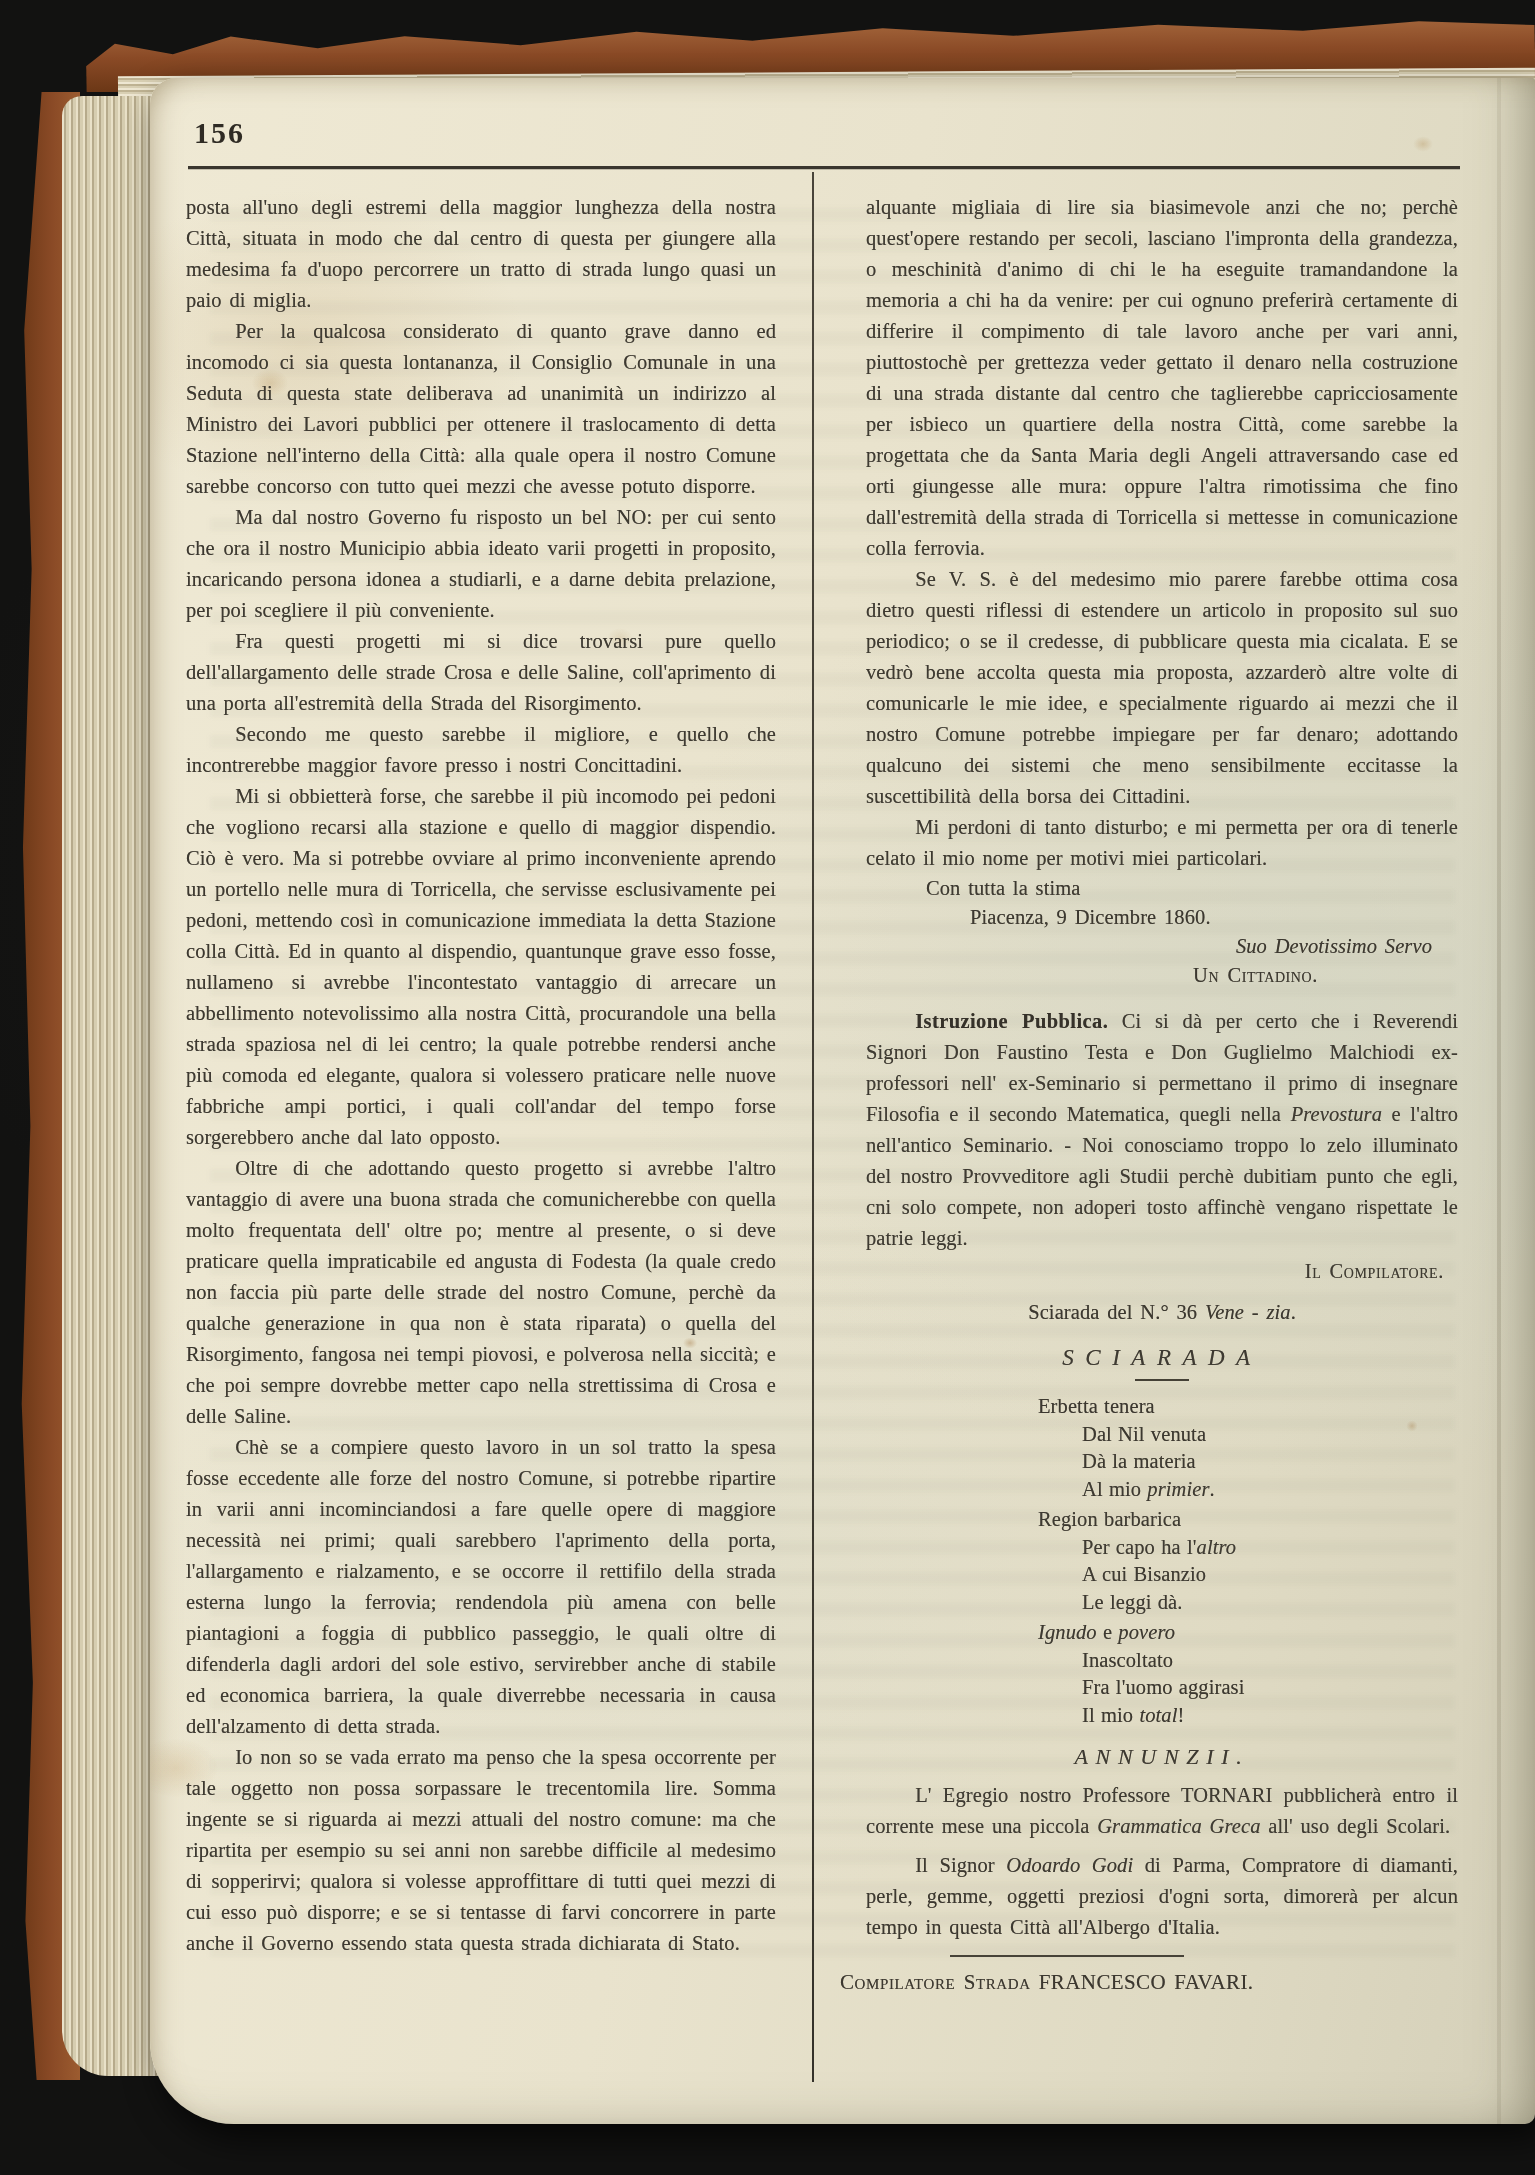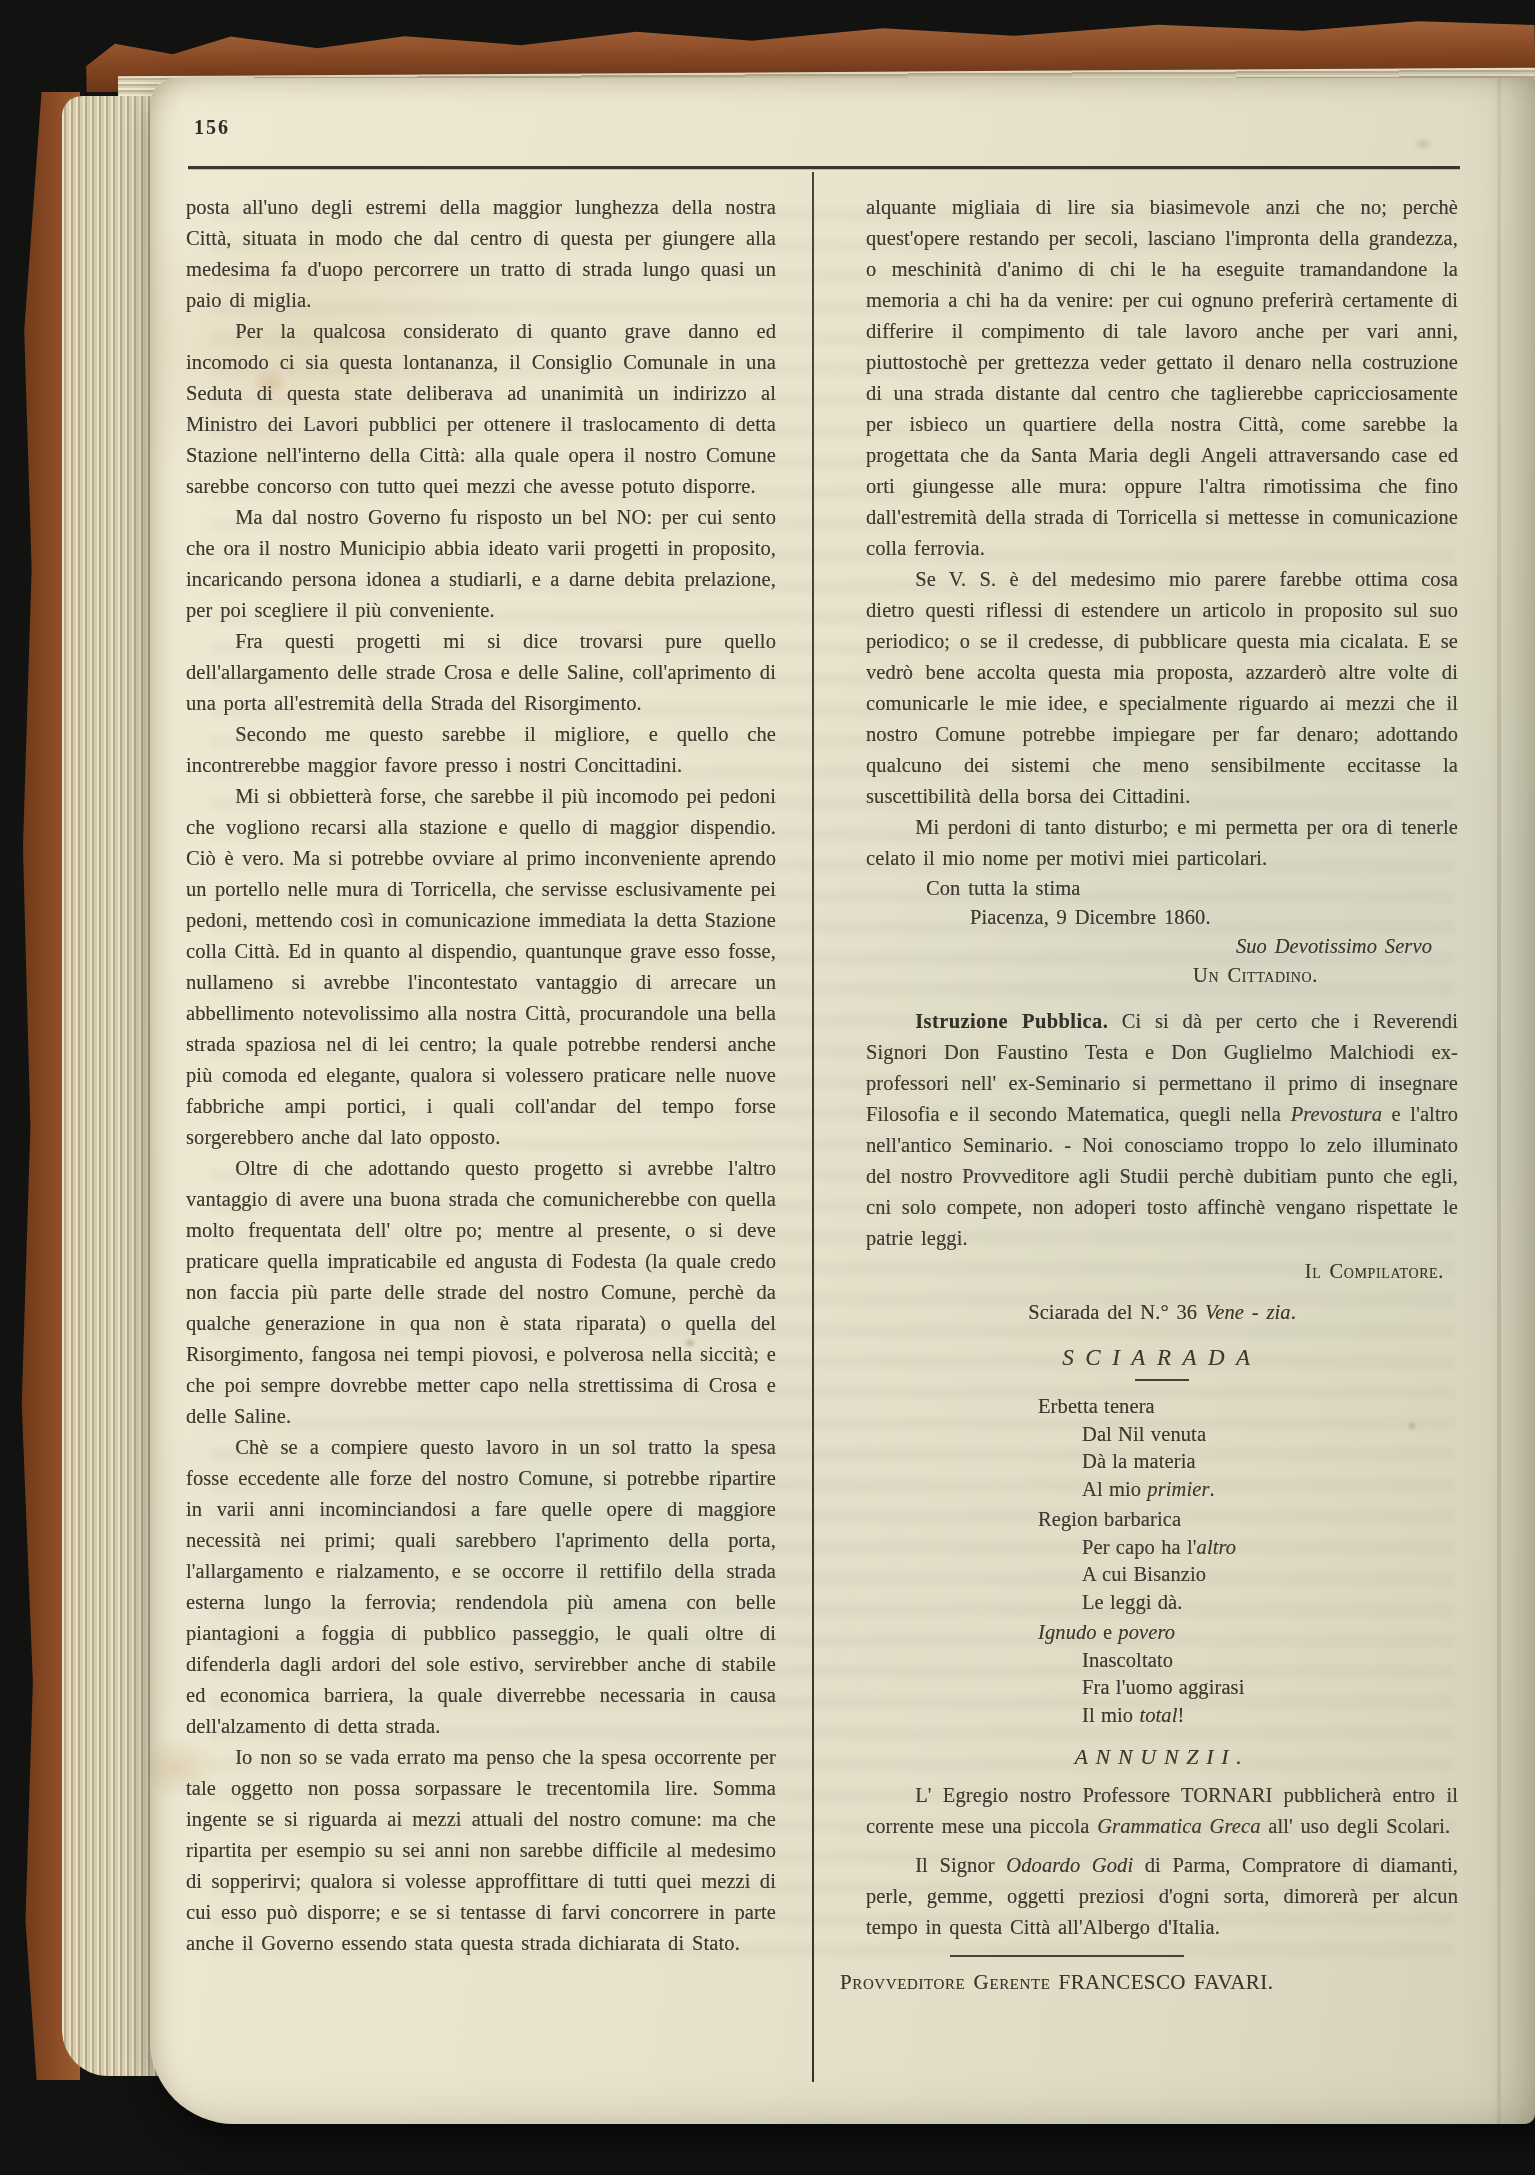--- a/index.html
+++ b/index.html
@@ -44,21 +44,21 @@
     filter:blur(2px);pointer-events:none;}
   .stains{position:absolute;inset:0;border-radius:inherit;pointer-events:none;background:
     radial-gradient(10px 8px at 540px 1265px, rgba(150,100,40,.35), transparent 70%),
     radial-gradient(8px 8px at 1262px 1348px, rgba(160,110,50,.30), transparent 70%),
     radial-gradient(26px 20px at 120px 305px, rgba(172,132,72,.25), transparent 70%),
     radial-gradient(14px 11px at 1273px 66px, rgba(172,132,72,.30), transparent 70%),
     radial-gradient(60px 42px at 26px 1690px, rgba(182,142,82,.22), transparent 70%),
     radial-gradient(18px 14px at 470px 560px, rgba(168,128,70,.16), transparent 70%);}
 
   
-  .pageno{position:absolute;left:44px;top:38px;font-size:20px;font-weight:bold;
+  .pageno{position:absolute;left:44px;top:38px;font-size:30px;font-weight:bold;
     letter-spacing:2px;color:#2f2b24;}
   .hrule{position:absolute;left:38px;top:88px;width:1272px;height:2.6px;
     background:#3a362e;box-shadow:0 1px 0 rgba(58,54,46,.25);}
   .divider{position:absolute;left:662px;top:94px;width:2.2px;height:1910px;
     background:linear-gradient(180deg,#49443a,#35322a);}
 
   
   .col{position:absolute;top:114px;color:#3c3830;font-size:20.5px;line-height:31px;
     text-align:justify;word-spacing:2.5px;letter-spacing:.1px;}
   .col-left{left:36px;width:590px;}
@@ -138,16 +138,16 @@
         <p class="blk verse vin">A cui Bisanzio</p>
         <p class="blk verse vin">Le leggi dà.</p>
         <p class="blk verse vtop"><i>Ignudo</i> e <i>povero</i></p>
         <p class="blk verse vin">Inascoltato</p>
         <p class="blk verse vin">Fra l'uomo aggirasi</p>
         <p class="blk verse vin">Il mio <i>total</i>!</p>
         <p class="blk annunzii-title"><i>ANNUNZII.</i></p>
         <p class="blk mt2">L' Egregio nostro Professore TORNARI pubblicherà entro il corrente mese una piccola <i>Grammatica Greca</i> all' uso degli Scolari.</p>
         <p class="blk mt2">Il Signor <i>Odoardo Godi</i> di Parma, Compratore di diamanti, perle, gemme, oggetti preziosi d'ogni sorta, dimorerà per alcun tempo in questa Città all'Albergo d'Italia.</p>
         <p class="blk frule"></p>
-        <p class="blk imprint"><span class="sc">Provveditore Gerente</span> FRANCESCO FAVARI.</p>
+        <p class="blk imprint"><span class="sc">Compilatore Strada</span> FRANCESCO FAVARI.</p>
       </div>
   </div>
 </div>
 
 </body></html>

